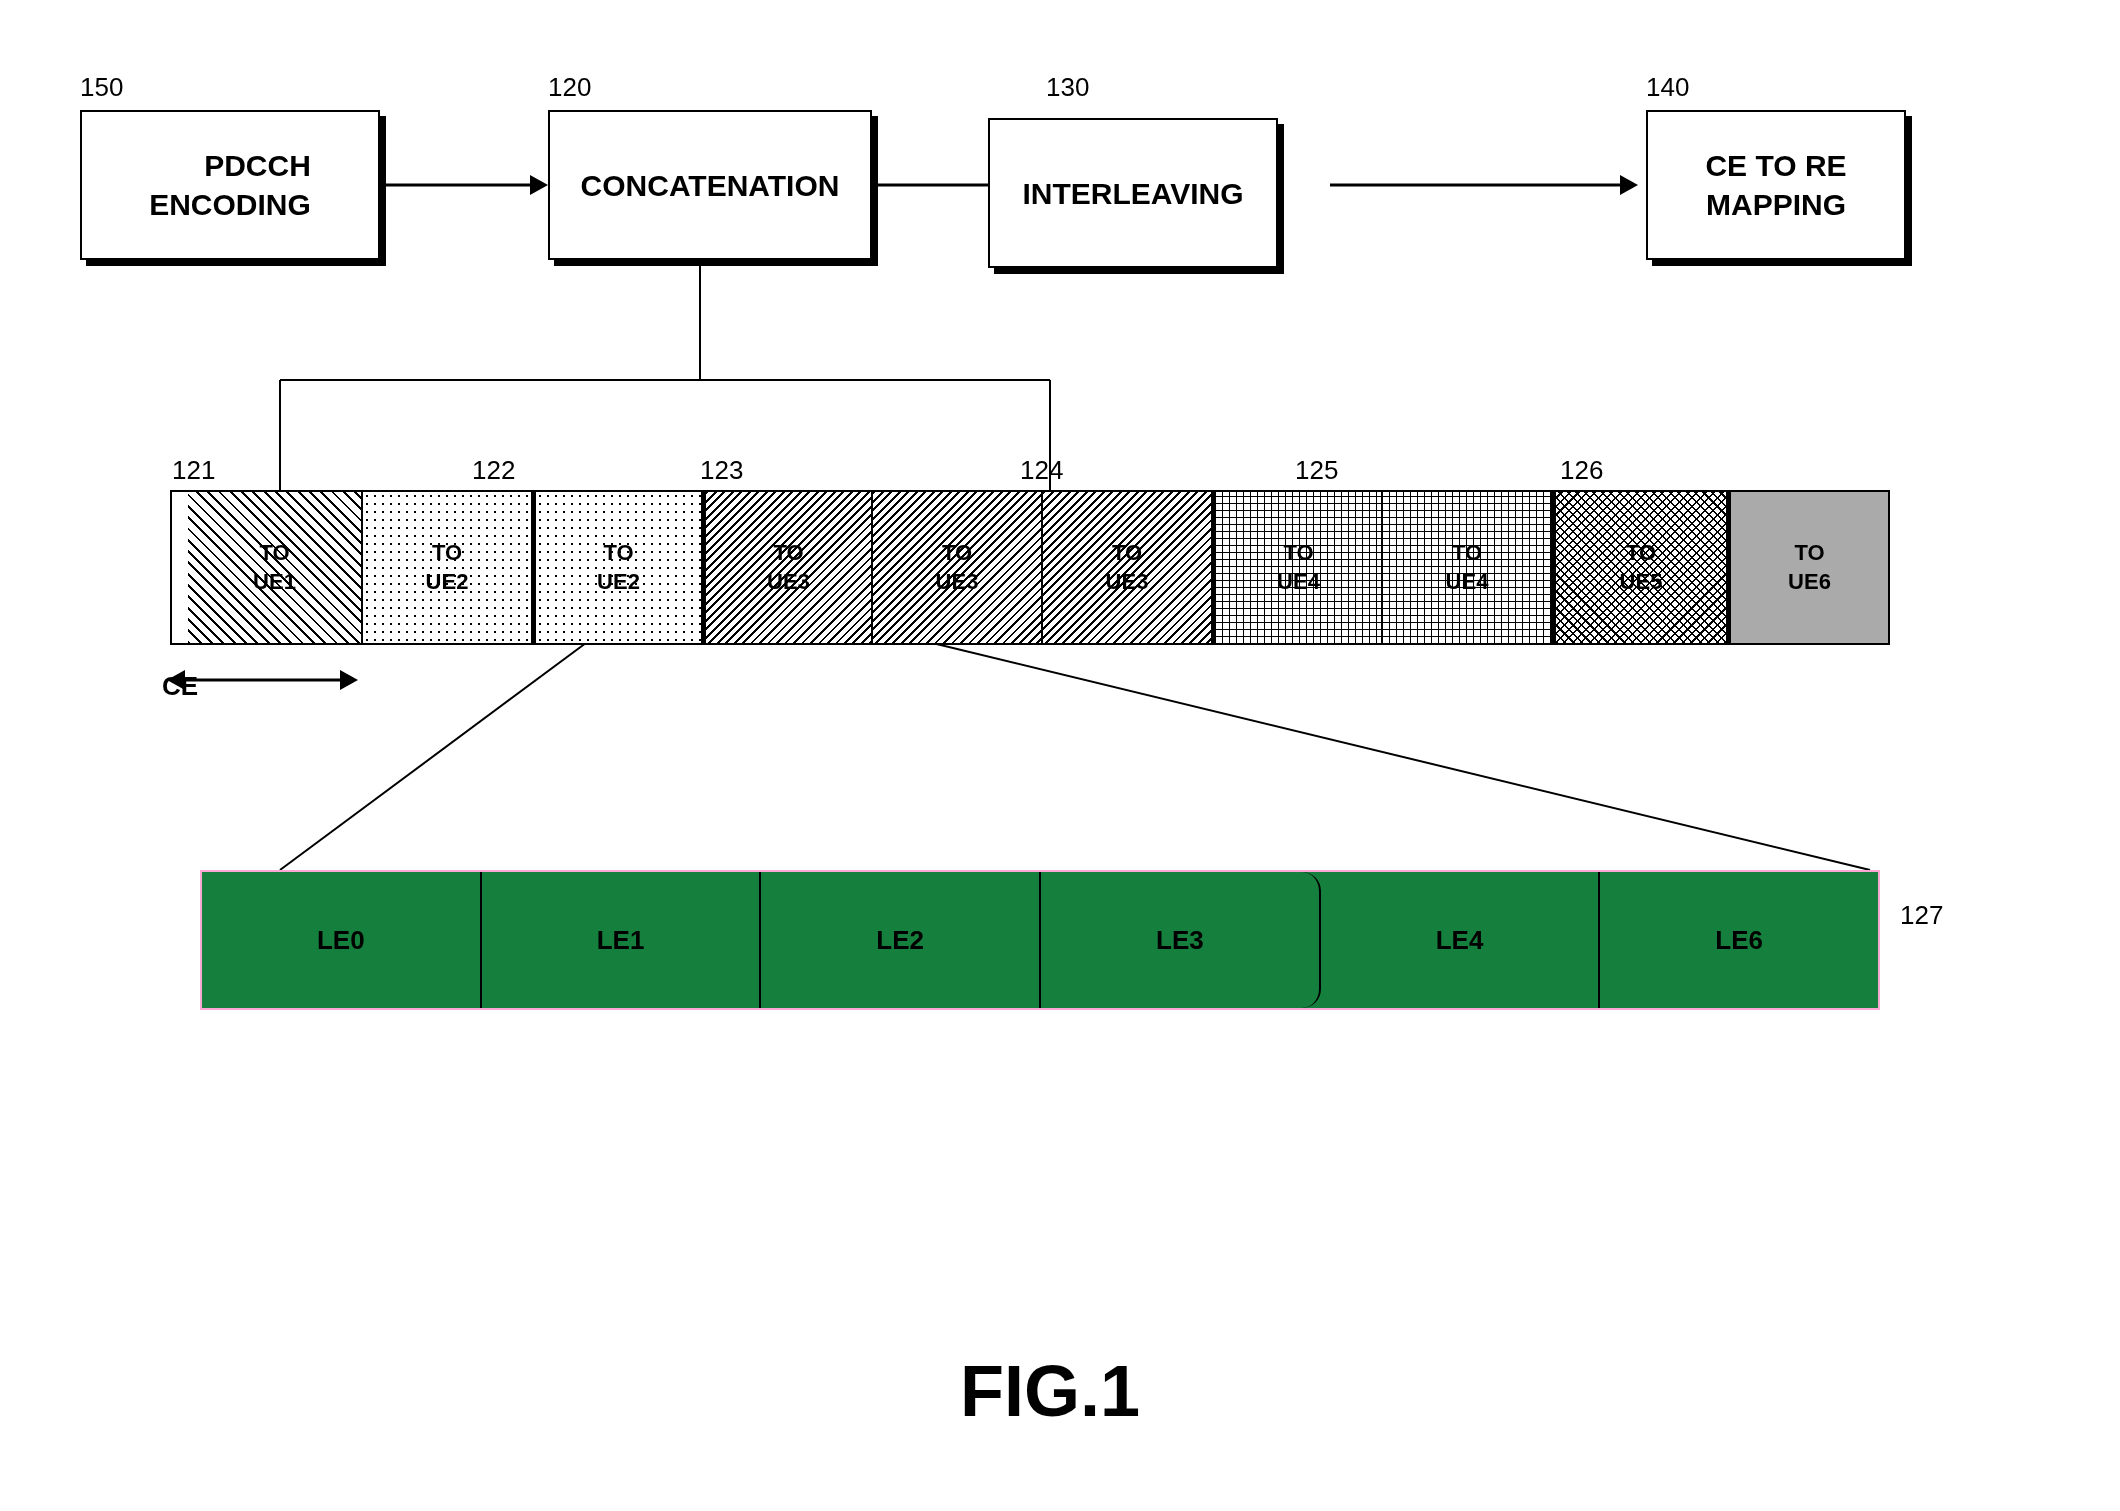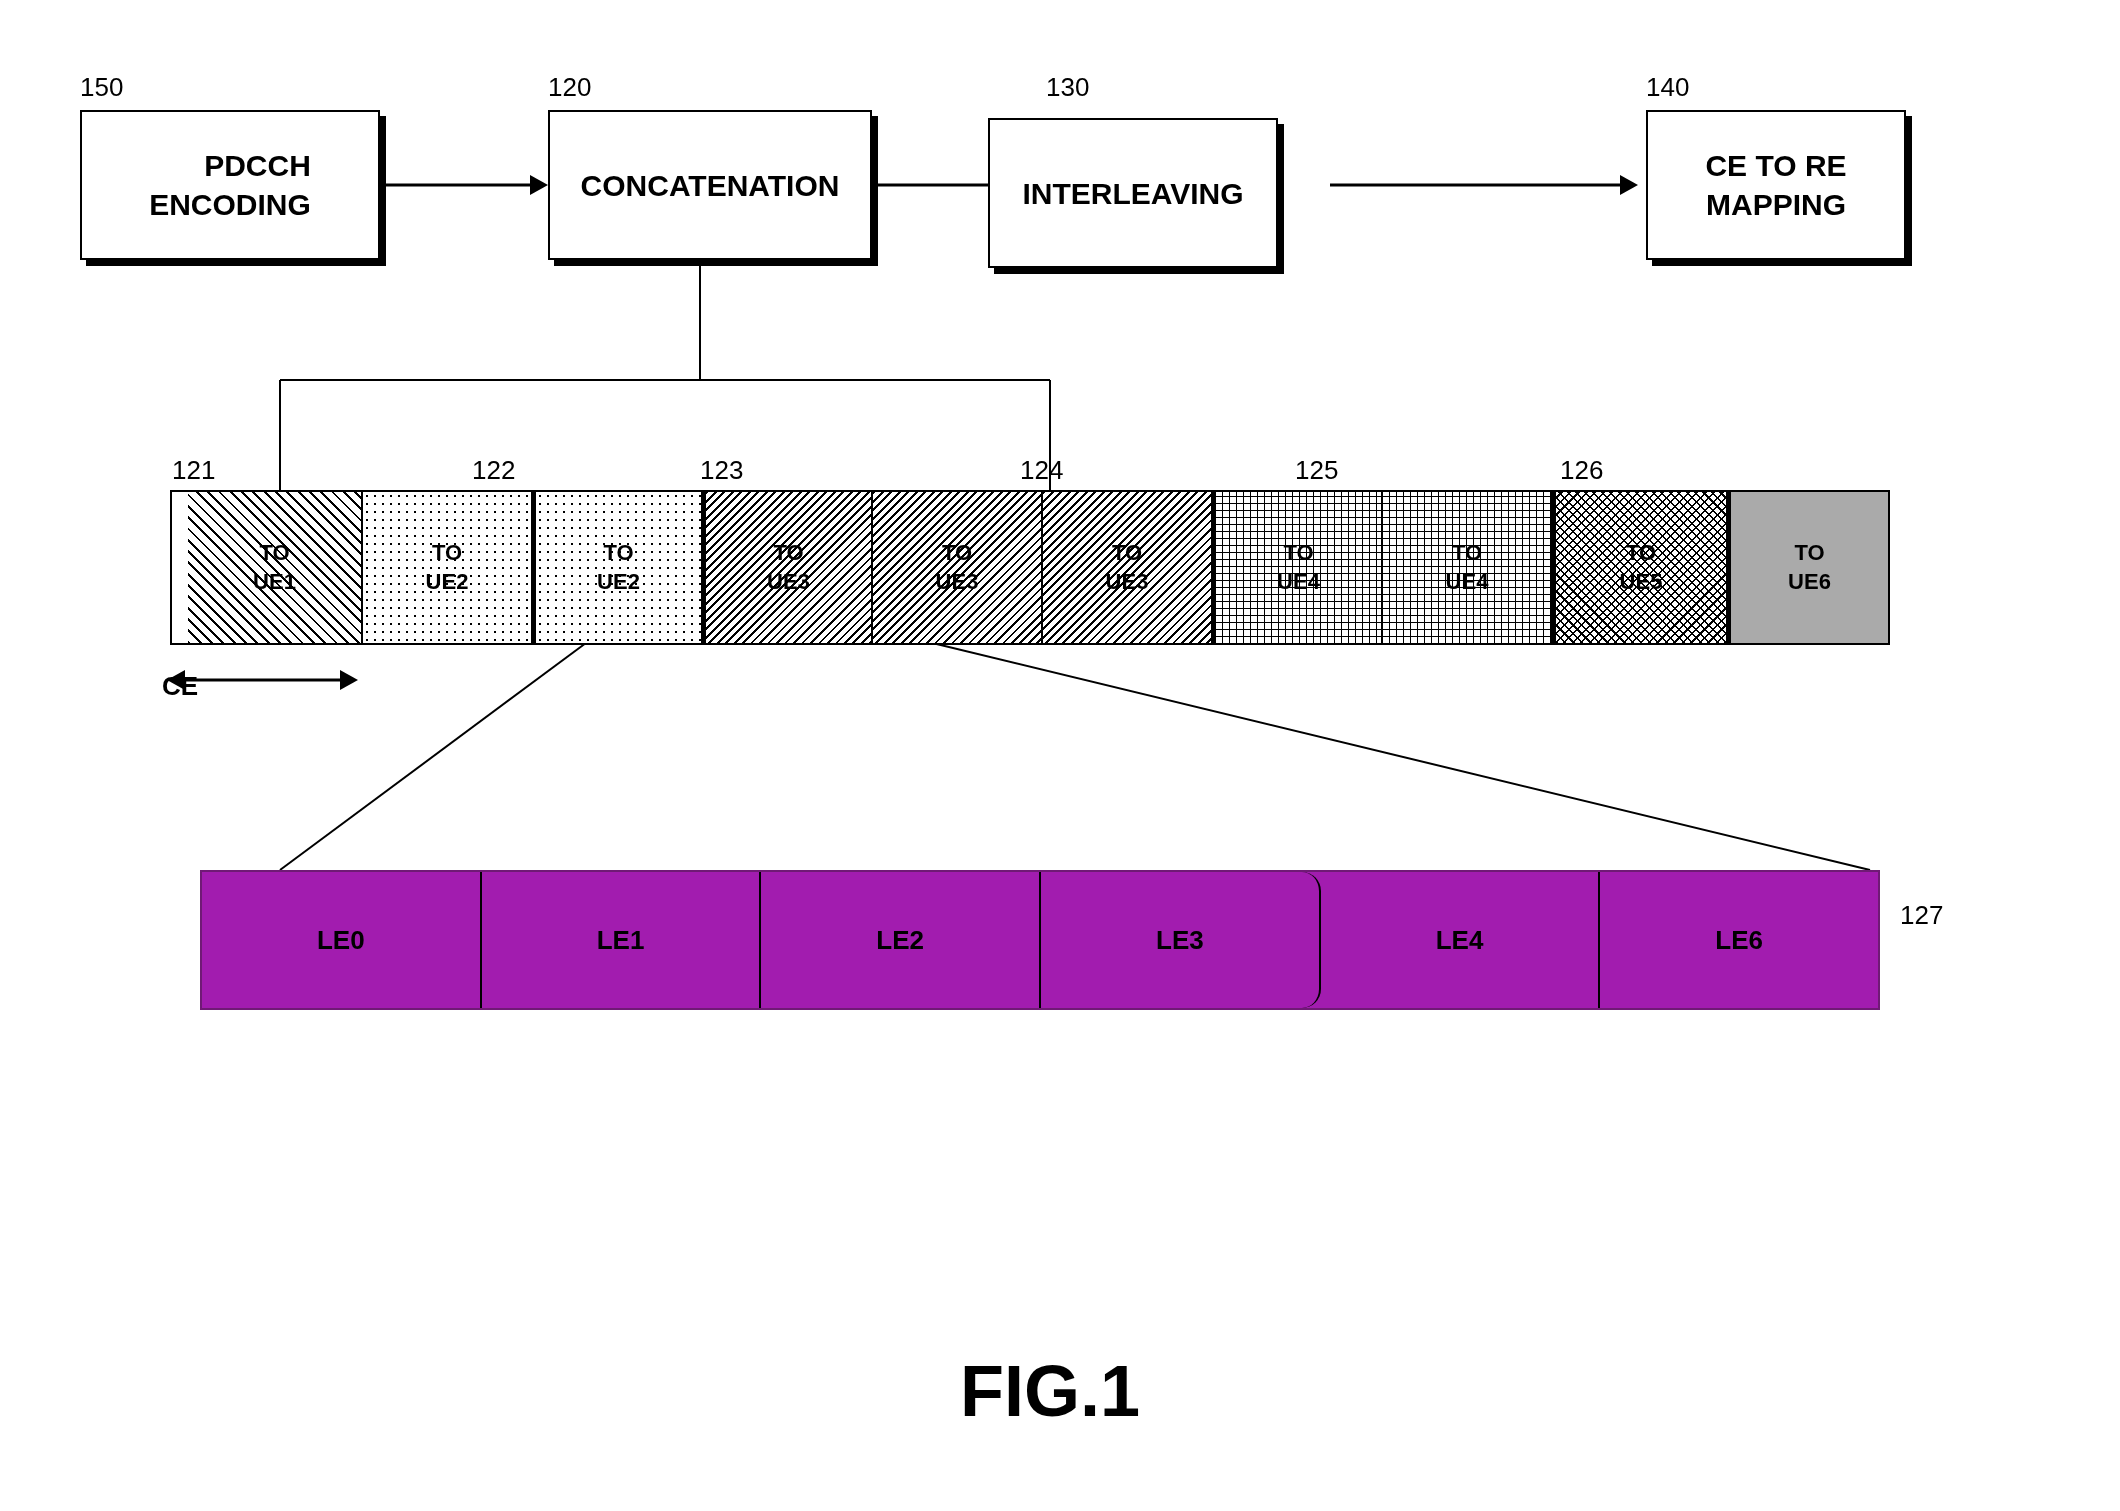--- a/index.html
+++ b/index.html
@@ -132,22 +132,22 @@
         #000 1.5px,
         transparent 1.5px,
         transparent 6px
       );
     }
 
     
     .le-strip {
       position: absolute;
       display: flex;
-      border: 2px solid #701a75;
-      background: #a21caf;
+      border: 2px solid #f9a8d4;
+      background: #15803d;
     }
 
     .le-cell {
       border-right: 2px solid #000;
       display: flex;
       align-items: center;
       justify-content: center;
       font-size: 26px;
       font-weight: bold;
     }

